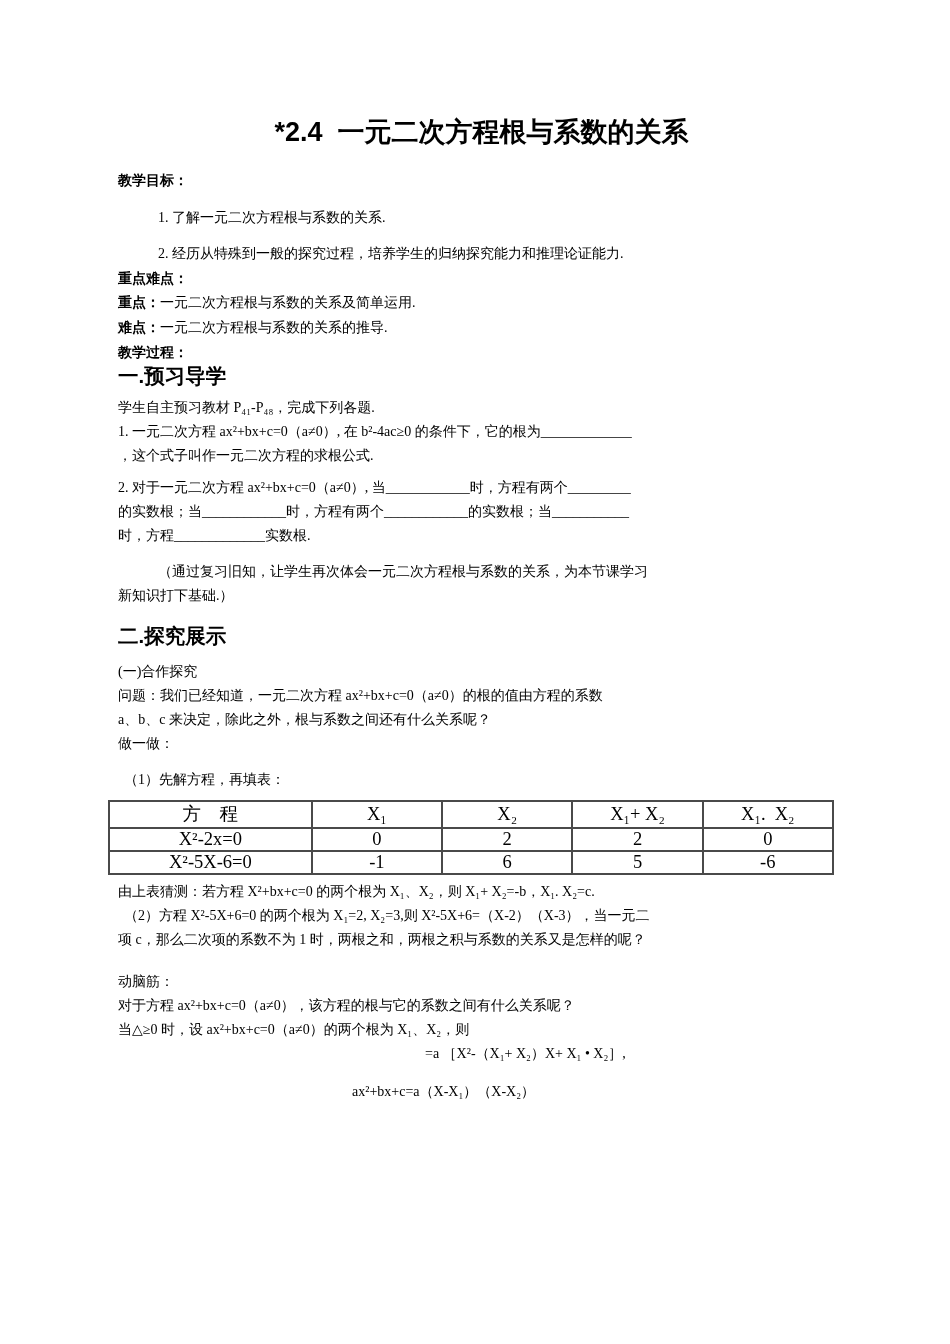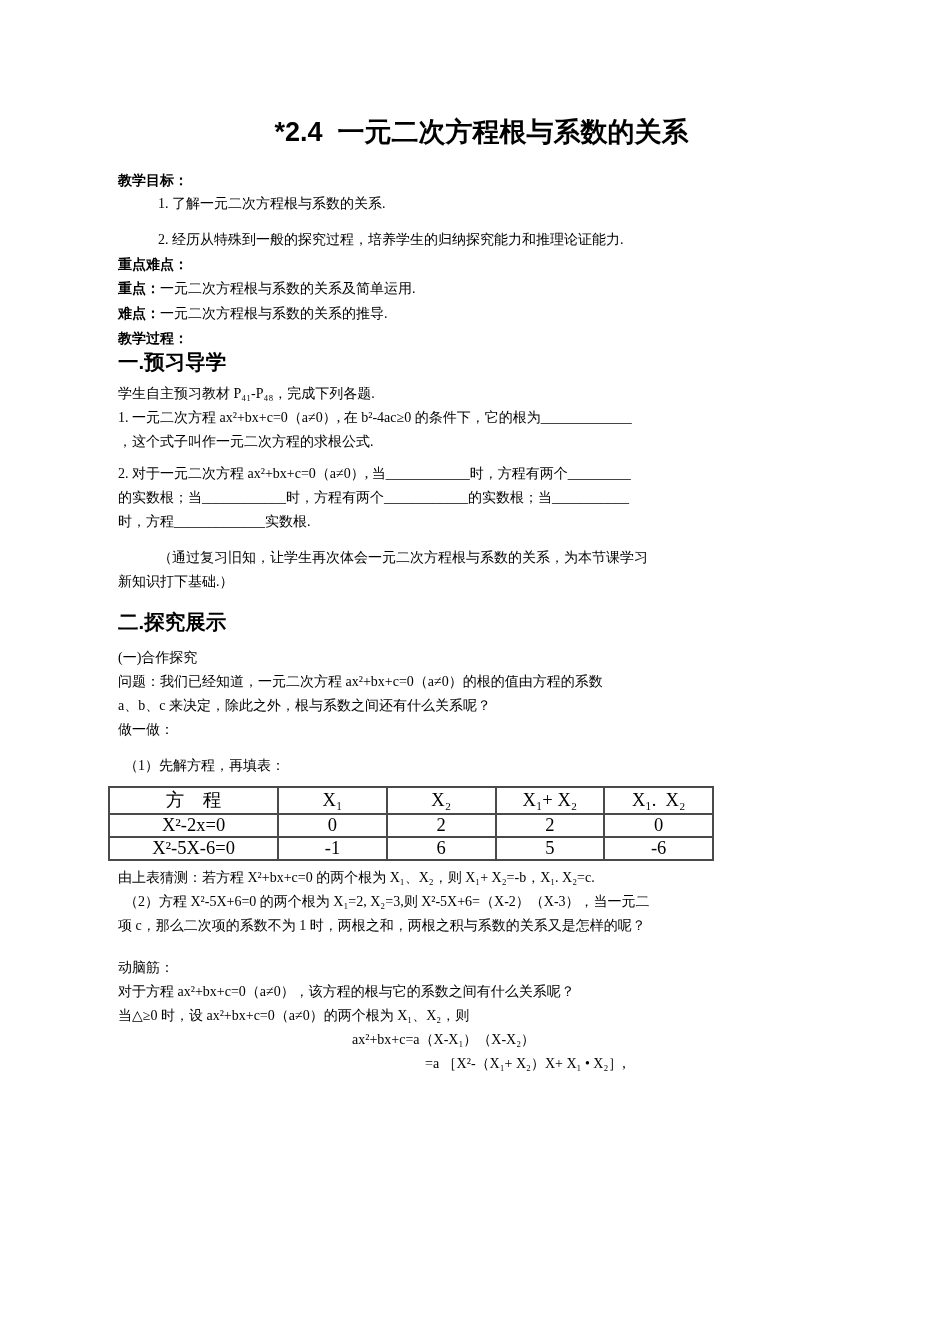--- a/index.html
+++ b/index.html
@@ -14,25 +14,25 @@
     font-family:"Liberation Sans","DejaVu Sans",sans-serif;
   }
   .line { white-space:pre; font-size:14px; line-height:24px; }
   .b {
     font-weight:bold;
     font-family:"Liberation Sans","DejaVu Sans",sans-serif;
   }
   .sect { font-size:20.5px; }
   .indent { padding-left:40px; }
   .indent-sm { padding-left:6px; }.g8{margin-top:8px}.g10{margin-top:0}
-  .g12{margin-top:12px}.g14{}.g16{margin-top:16px}
+  .g12{margin-top:12px}.g14{margin-top:14px}.g16{margin-top:16px}
   .g18{margin-top:18px}
   .fill-table {
     border-collapse:collapse; table-layout:fixed;
-    width:606px; margin:8px 0 5px -10px;
+    width:726px; margin:8px 0 5px -10px;
   }
   .fill-table th, .fill-table td {
     border:2px solid #4a4a4a; text-align:center; padding:0;
     font-size:18.5px; line-height:21px; height:21px;
     font-weight:normal; white-space:pre;
   }
   .fill-table thead th { height:25px; line-height:25px; }
   .f1 { margin-left:234px; }
   .f2 { margin-left:307px; }
 </style>
@@ -110,16 +110,16 @@
 
   <div class="line">由上表猜测：若方程 X²+bx+c=0 的两个根为 X₁、X₂，则 X₁+ X₂=-b，X₁. X₂=c.</div>
 
   <div class="line indent-sm g10">（2）方程 X²-5X+6=0 的两个根为 X₁=2, X₂=3,则 X²-5X+6=（X-2）（X-3），当一元二</div>
   <div class="line">项 c，那么二次项的系数不为 1 时，两根之和，两根之积与系数的关系又是怎样的呢？</div>
 
   <div class="line g18">动脑筋：</div>
   <div class="line g10">对于方程 ax²+bx+c=0（a≠0），该方程的根与它的系数之间有什么关系呢？</div>
   <div class="line g10">当△≥0 时，设 ax²+bx+c=0（a≠0）的两个根为 X₁、X₂，则</div>
 
+  <div class="line f2">=a ［X²-（X₁+ X₂）X+ X₁ • X₂］,</div>
   <div class="line f1 g14">ax²+bx+c=a（X-X₁）（X-X₂）</div>
-  <div class="line f2">=a ［X²-（X₁+ X₂）X+ X₁ • X₂］,</div>
 
 </div>
 
 </body></html>

